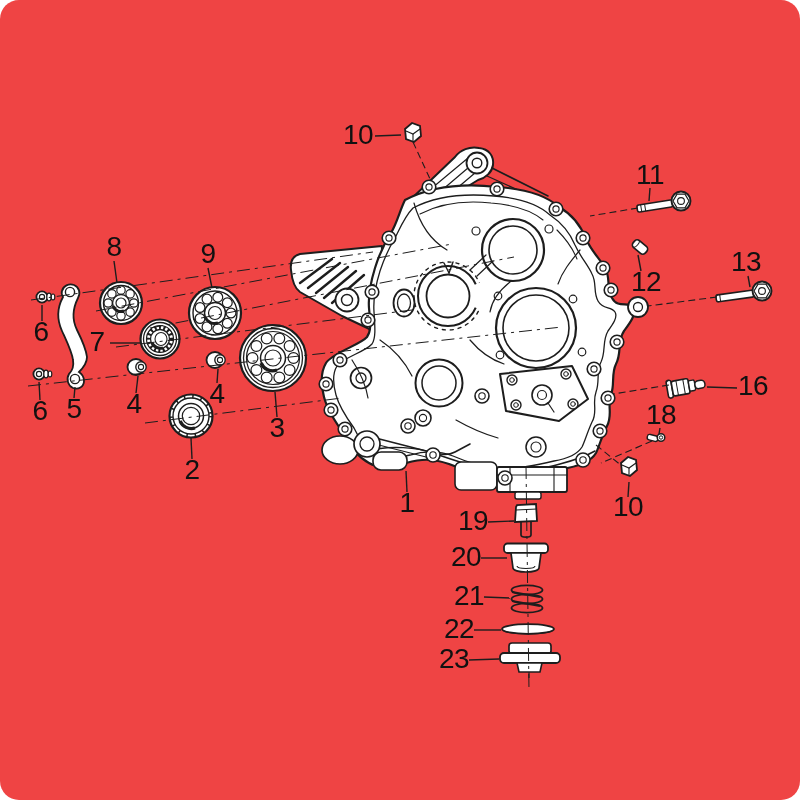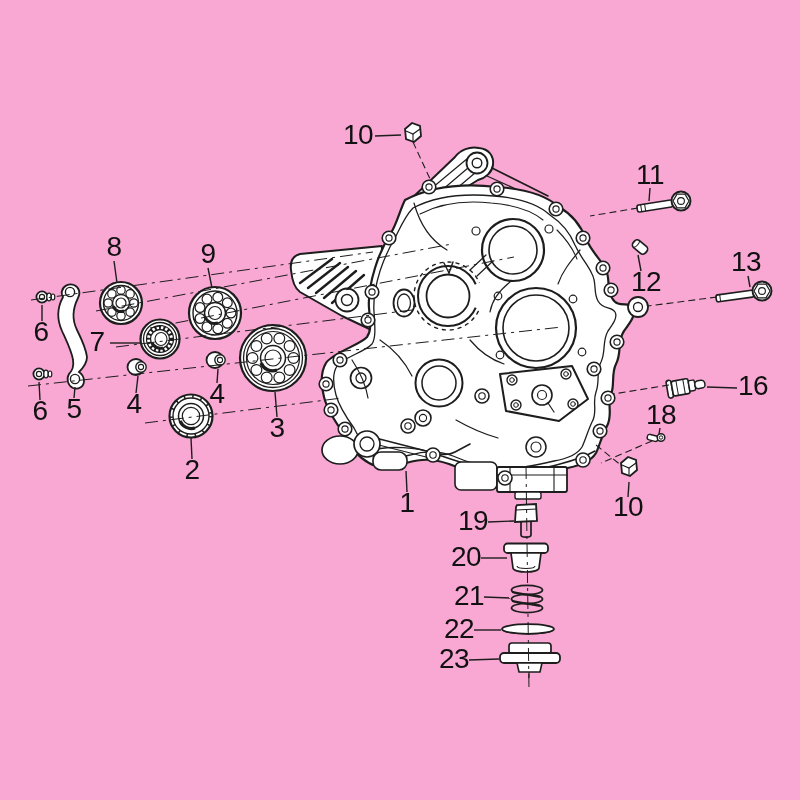--- a/index.html
+++ b/index.html
@@ -7,21 +7,21 @@
   svg{display:block;}
   .callout-text{
     font-family:"Liberation Sans", sans-serif;
     font-weight:400;
     letter-spacing:-0.5px;
   }
 </style>
 </head>
 <body>
 
-<div id="stage" style="background: #f9a8d4;">
+<div id="stage" style="background: #ef4444; border-radius: 19px;">
 <svg width="800" height="800" viewBox="0 0 800 800">
 
   <g fill="#ffffff" stroke="#1d1d1d" stroke-linecap="round" stroke-linejoin="round">
 
     <g>
       <path d="M 382,246 L 300,254 C 292,256 290,262 291,270 C 292,280 294,288 300,292 L 342,316 L 380,334 Z" stroke-width="2"></path>
       <line x1="300" y1="283" x2="332" y2="259" stroke-width="2.4" fill="none"></line>
       <line x1="308" y1="288" x2="340" y2="263" stroke-width="2.4" fill="none"></line>
       <line x1="316" y1="293" x2="348" y2="267" stroke-width="2.4" fill="none"></line>
       <line x1="324" y1="298" x2="356" y2="271" stroke-width="2.4" fill="none"></line>

